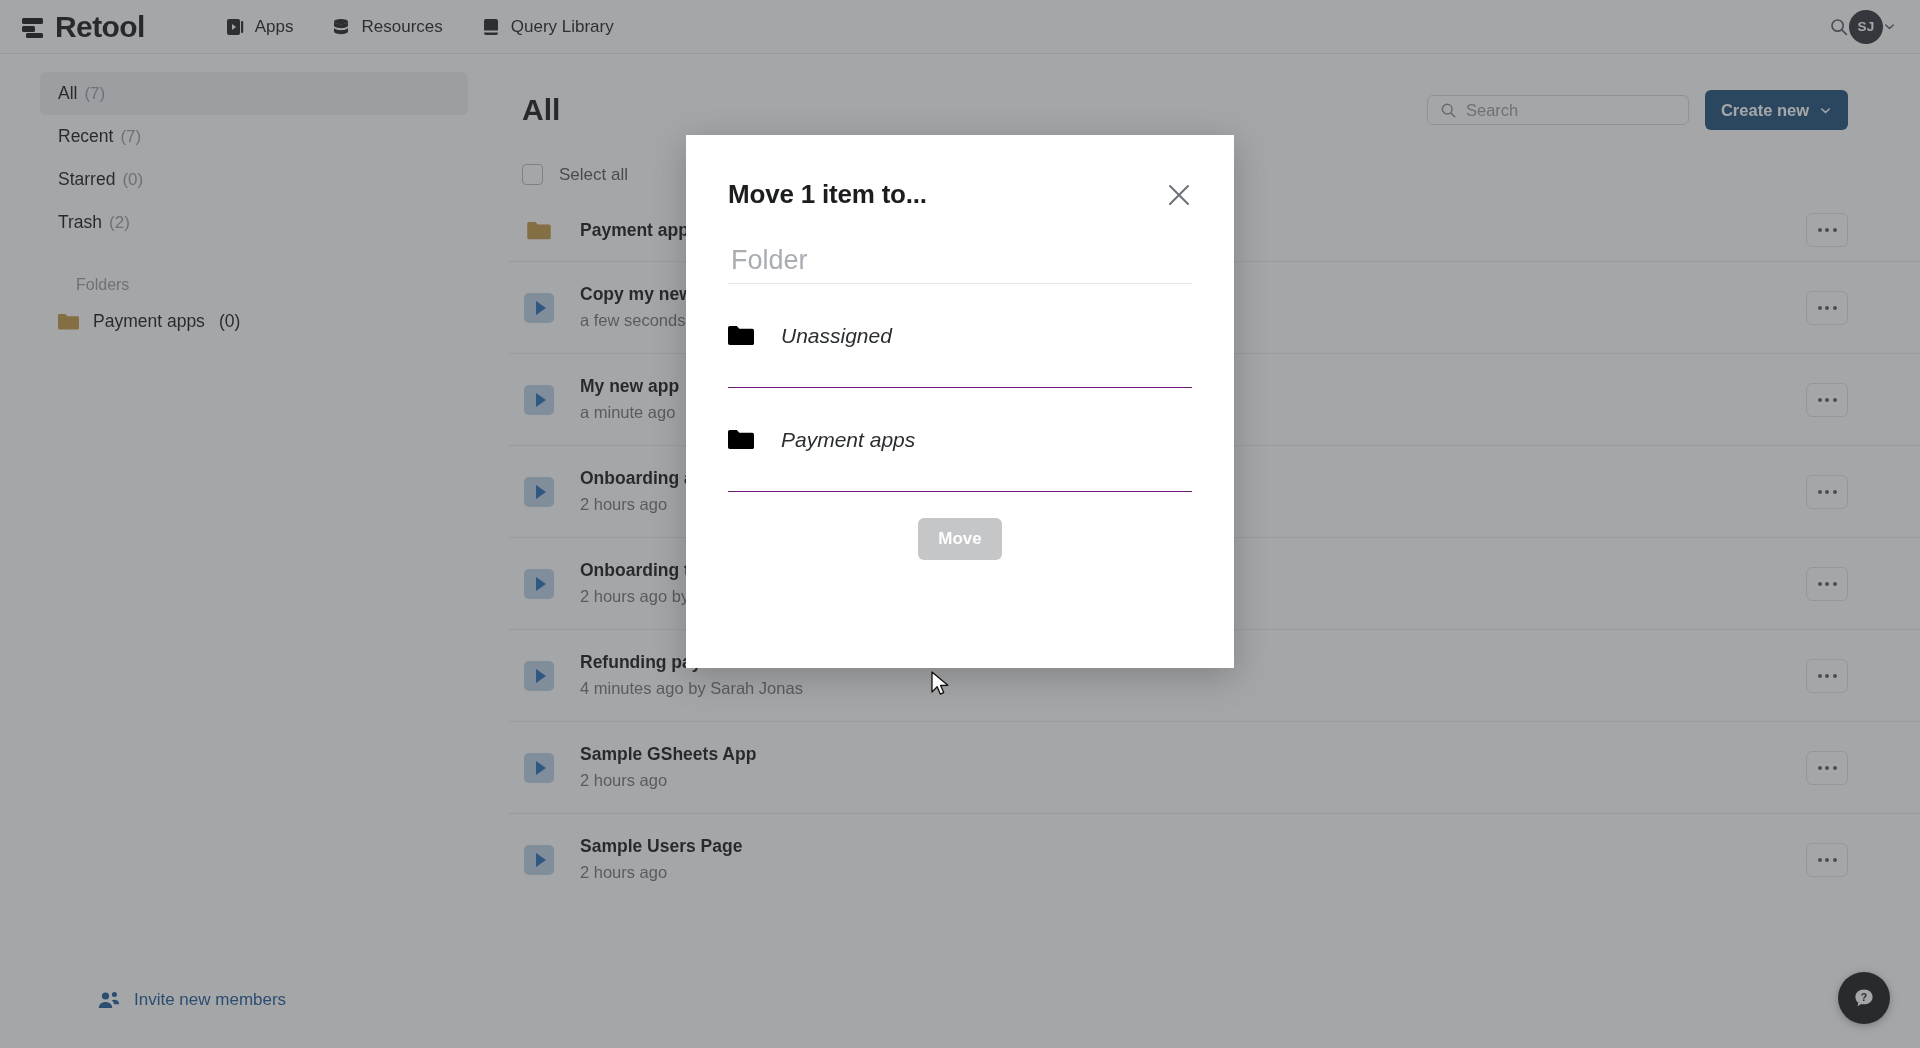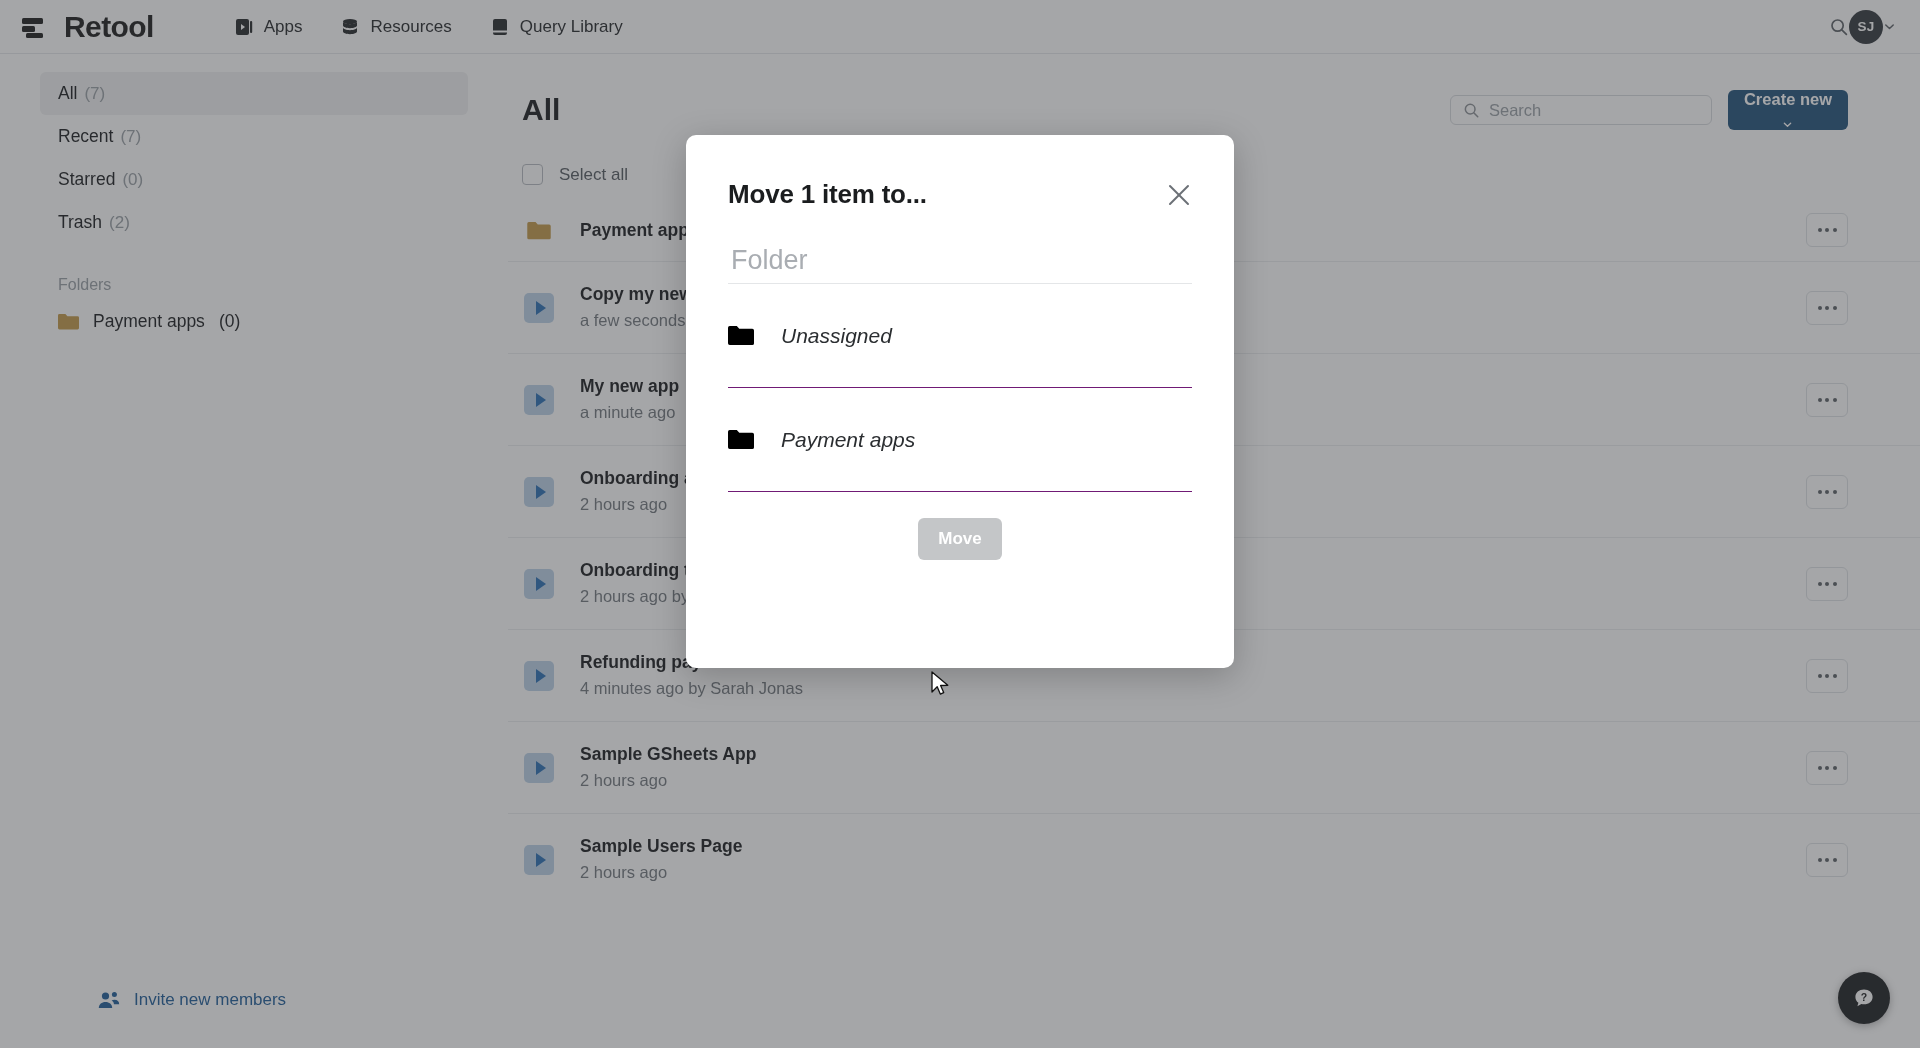--- a/index.html
+++ b/index.html
@@ -12,21 +12,21 @@
   #app { position: relative; width: 1920px; height: 1048px; }
 
   
   .topnav {
     position: absolute; top: 0; left: 0;
     width: 1920px; height: 54px;
     background: #ffffff;
     border-bottom: 1px solid #e6e8eb;
     display: flex; align-items: center;
   }
-  .brand { display: flex; align-items: center; margin-left: 22px; gap: 17px; }
+  .brand { display: flex; align-items: center; margin-left: 22px; gap: 8px; }
   .brand-mark { width: 25px; height: 25px; position: relative; }
   .brand-mark i { position: absolute; background: #1d1d1d; border-radius: 1.5px; display:block; }
   .brand-mark .b1 { left: 0; top: 4px;  width: 21px; height: 5.5px; }
   .brand-mark .b2 { left: 0; top: 12px; width: 13px; height: 5.5px; }
   .brand-mark .b3 { left: 4px; top: 19px; width: 17px; height: 4.5px; }
   .brand-text { font-size: 30px; font-weight: 700; color: #1d1d1d; letter-spacing: -0.6px; }
 
   .navitems { display: flex; align-items: center; gap: 38px; margin-left: 80px; }
   .navitem { display: flex; align-items: center; gap: 10px; cursor: pointer; }
   .navitem .label { font-size: 17px; color: #26282b; }
@@ -45,21 +45,21 @@
   
   .sidebar { position: absolute; left: 0; top: 54px; width: 508px; height: 994px; background: #fff; }
   .side-list { padding: 18px 40px 0 40px; }
   .side-row {
     height: 43px; display: flex; align-items: center;
     border-radius: 6px; padding: 0 18px; cursor: pointer;
     font-size: 17.5px; color: #1b1d1f;
   }
   .side-row.active { background: #f0f1f2; }
   .side-row .count { color: #9aa0a6; margin-left: 7px; font-size: 17px; }
-  .side-sect { margin: 32px 0 6px 58px; font-size: 16px; color: #9aa0a6; }
+  .side-sect { margin: 32px 0 6px 76px; font-size: 16px; color: #9aa0a6; }
   .folder-row {
     height: 43px; display: flex; align-items: center; gap: 14px;
     padding: 0 18px; margin: 0 0 0 0; cursor: pointer;
     font-size: 17.5px; color: #1b1d1f; border-radius: 6px;
   }
   .folder-gold { width: 21px; height: 17px; flex: none; }
   .invite {
     position: absolute; left: 98px; bottom: 38px;
     display: flex; align-items: center; gap: 14px;
     color: #1f5d99; font-size: 17px; font-weight: 400; cursor: pointer;
@@ -73,21 +73,20 @@
   .search-box {
     width: 262px; height: 30px; border: 1px solid #d7dade; border-radius: 6px;
     display: flex; align-items: center; gap: 9px; padding: 0 12px; background:#fff; cursor: text;
   }
   .search-box span { font-size: 16.5px; color: #9aa0a6; }
   .btn-primary {
     height: 40px; background: #22527a; color: #fff; border: none; border-radius: 6px;
     font-size: 16.5px; font-weight: 600; padding: 0 16px;
     display: flex; align-items: center; gap: 10px; cursor: pointer;
     font-family: "Liberation Sans", sans-serif;
-    flex-direction: column;
   }
 
   .selectall { display: flex; align-items: center; gap: 16px; padding: 34px 0 0 14px; }
   .cbox { width: 21px; height: 21px; border: 1.6px solid #b6bbc1; border-radius: 4px; cursor: pointer; }
   .selectall span { font-size: 17px; color: #555b61; }
 
   .rows { margin-top: 14px; }
   .row {
     height: 92px; display: flex; align-items: center;
     border-top: 1px solid #ecedef; padding: 0 72px 0 14px; cursor: pointer;
@@ -115,21 +114,21 @@
     box-shadow: 0 2px 8px rgba(0,0,0,.3);
   }
 
   
   .overlay {
     position: absolute; inset: 0; background: rgba(55,58,62,.45); z-index: 50;
   }
   .modal {
     position: absolute; z-index: 60;
     left: 686px; top: 135px; width: 548px; height: 533px;
-    background: #fff; border-radius: 10px;
+    background: #fff; border-radius: 0;
     box-shadow: 0 8px 34px rgba(0,0,0,.22);
     padding: 0 42px;
   }
   .modal-head { display: flex; align-items: flex-start; padding-top: 44px; }
   .modal-title { font-size: 26px; font-weight: 700; color: #1b1d1f; letter-spacing: -.2px; }
   .modal-close { margin-left: auto; width: 26px; height: 26px; cursor: pointer; margin-top: 3px; }
   .modal-input {
     margin-top: 28px; width: 100%; height: 46px;
     border: none; border-bottom: 1px solid #e4e6e8; outline: none;
     font-size: 27px; color: #1b1d1f; background: transparent;

